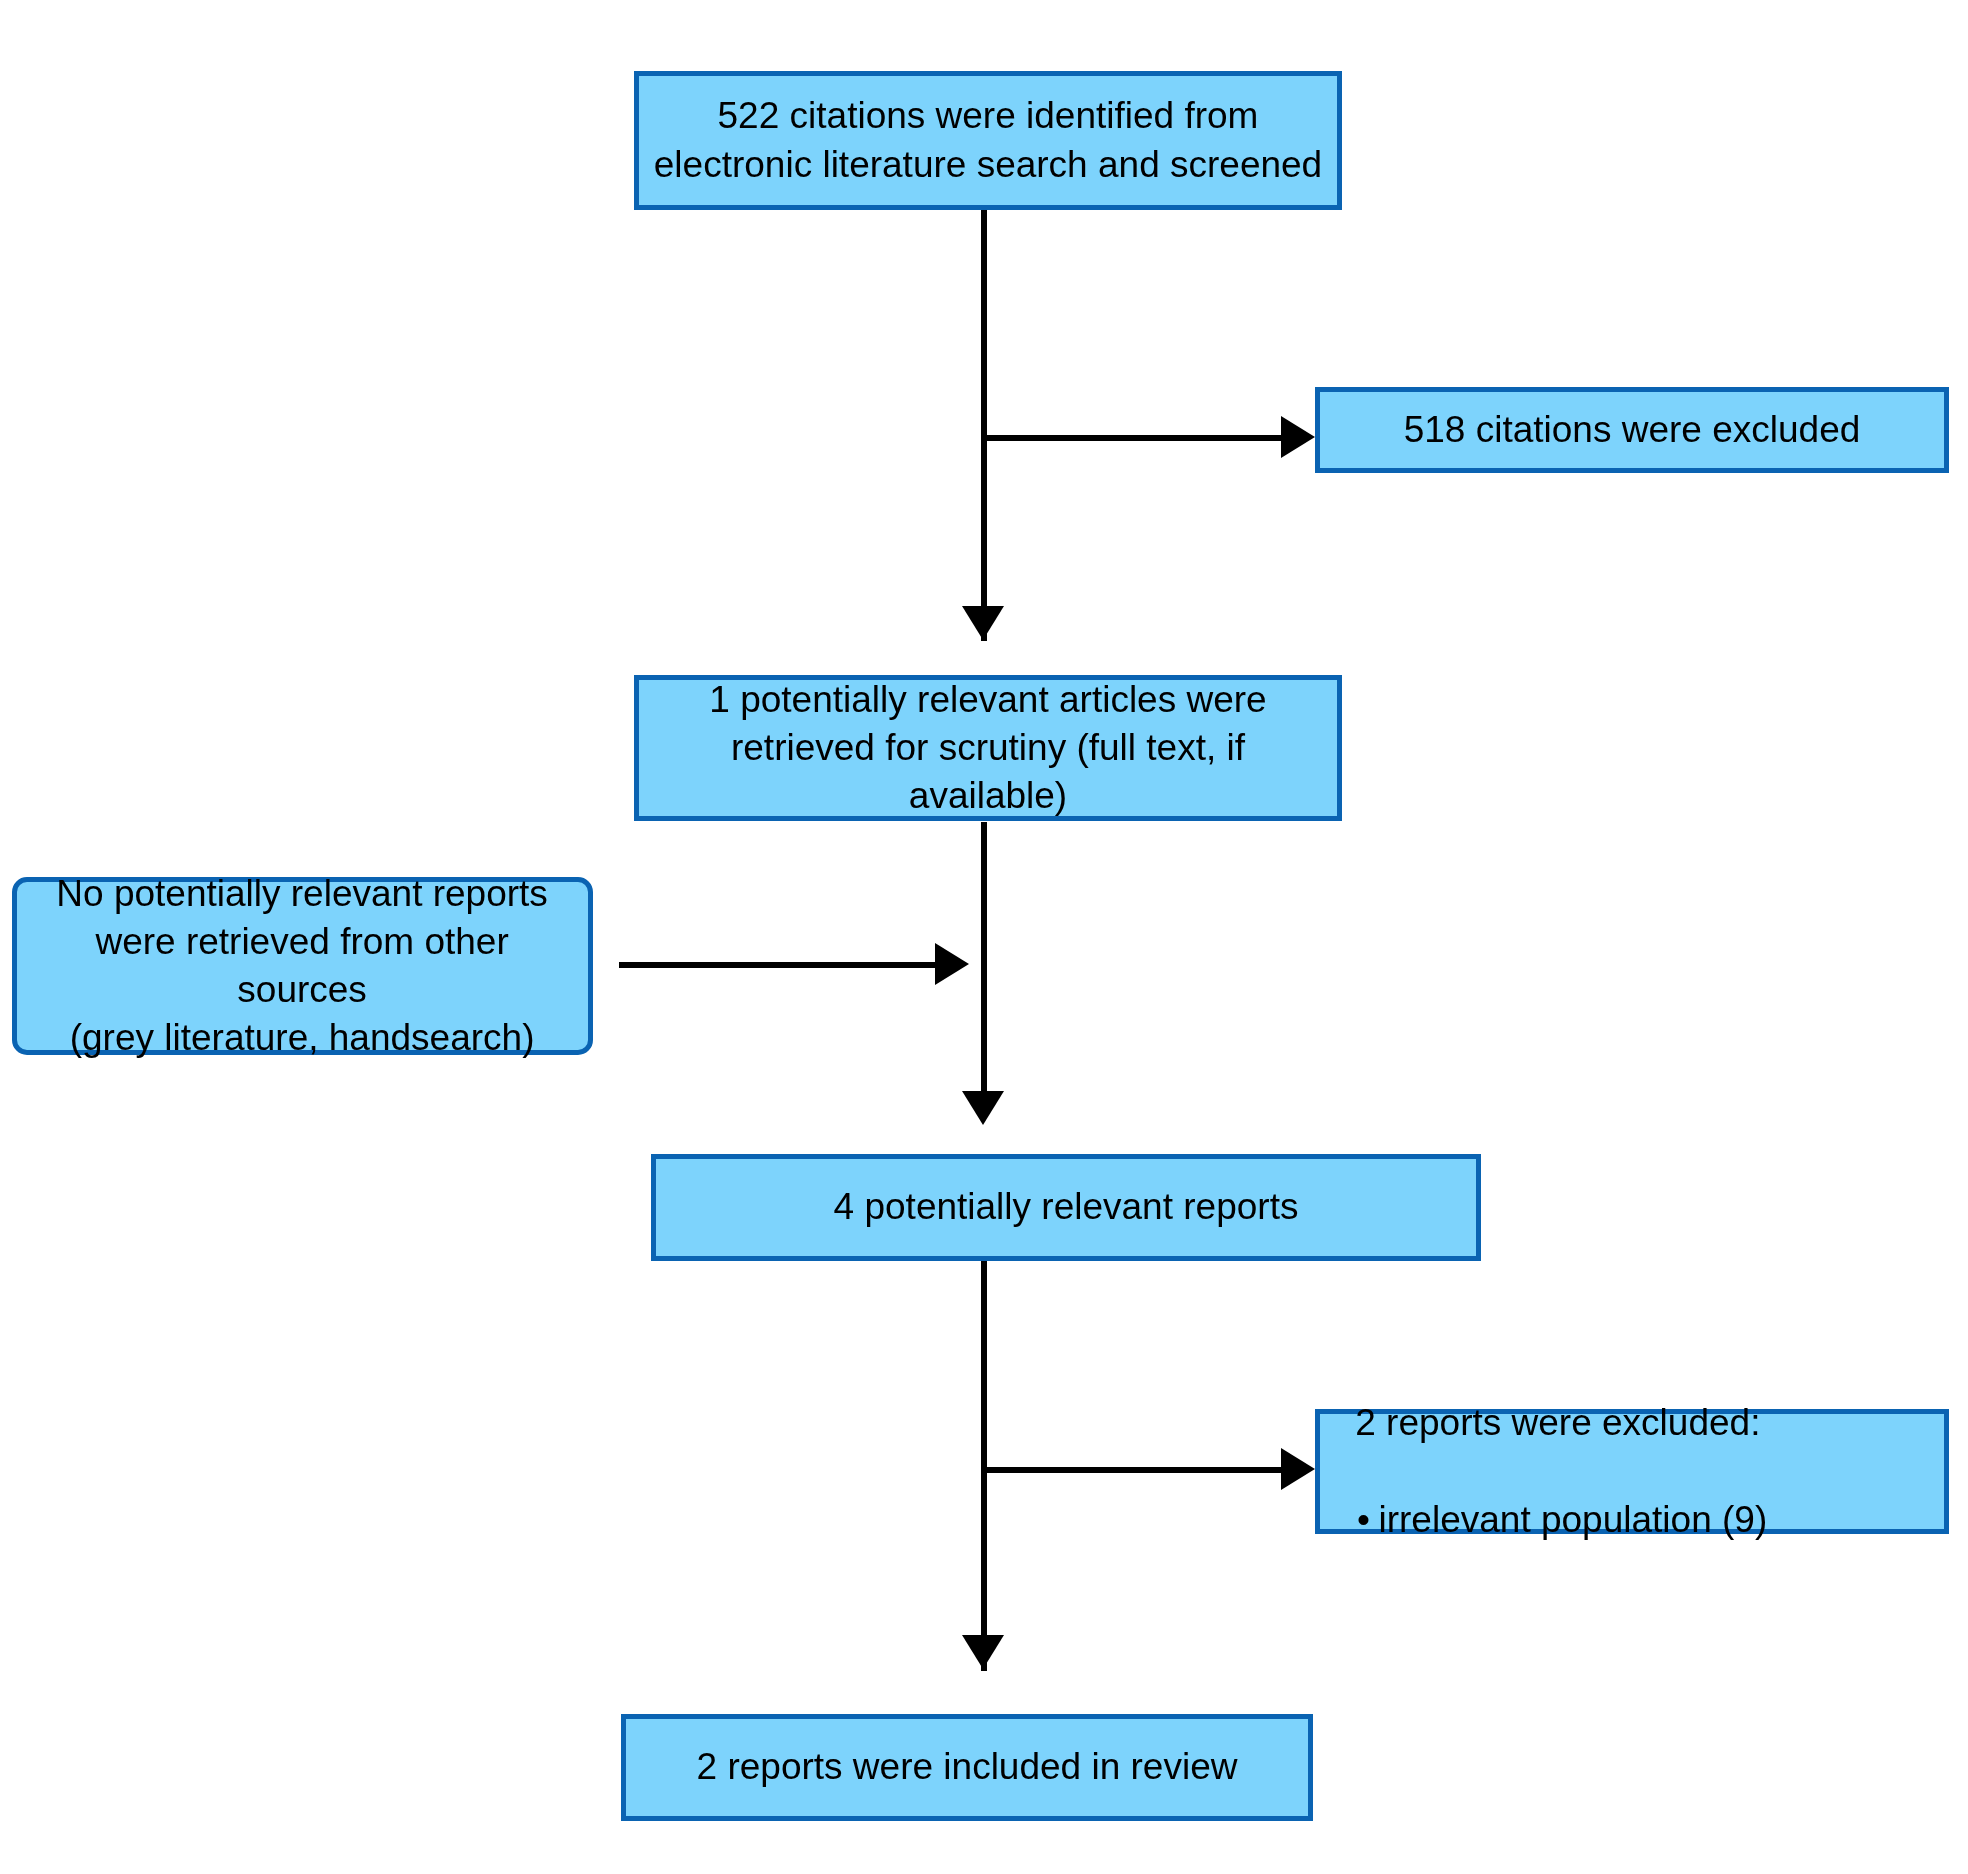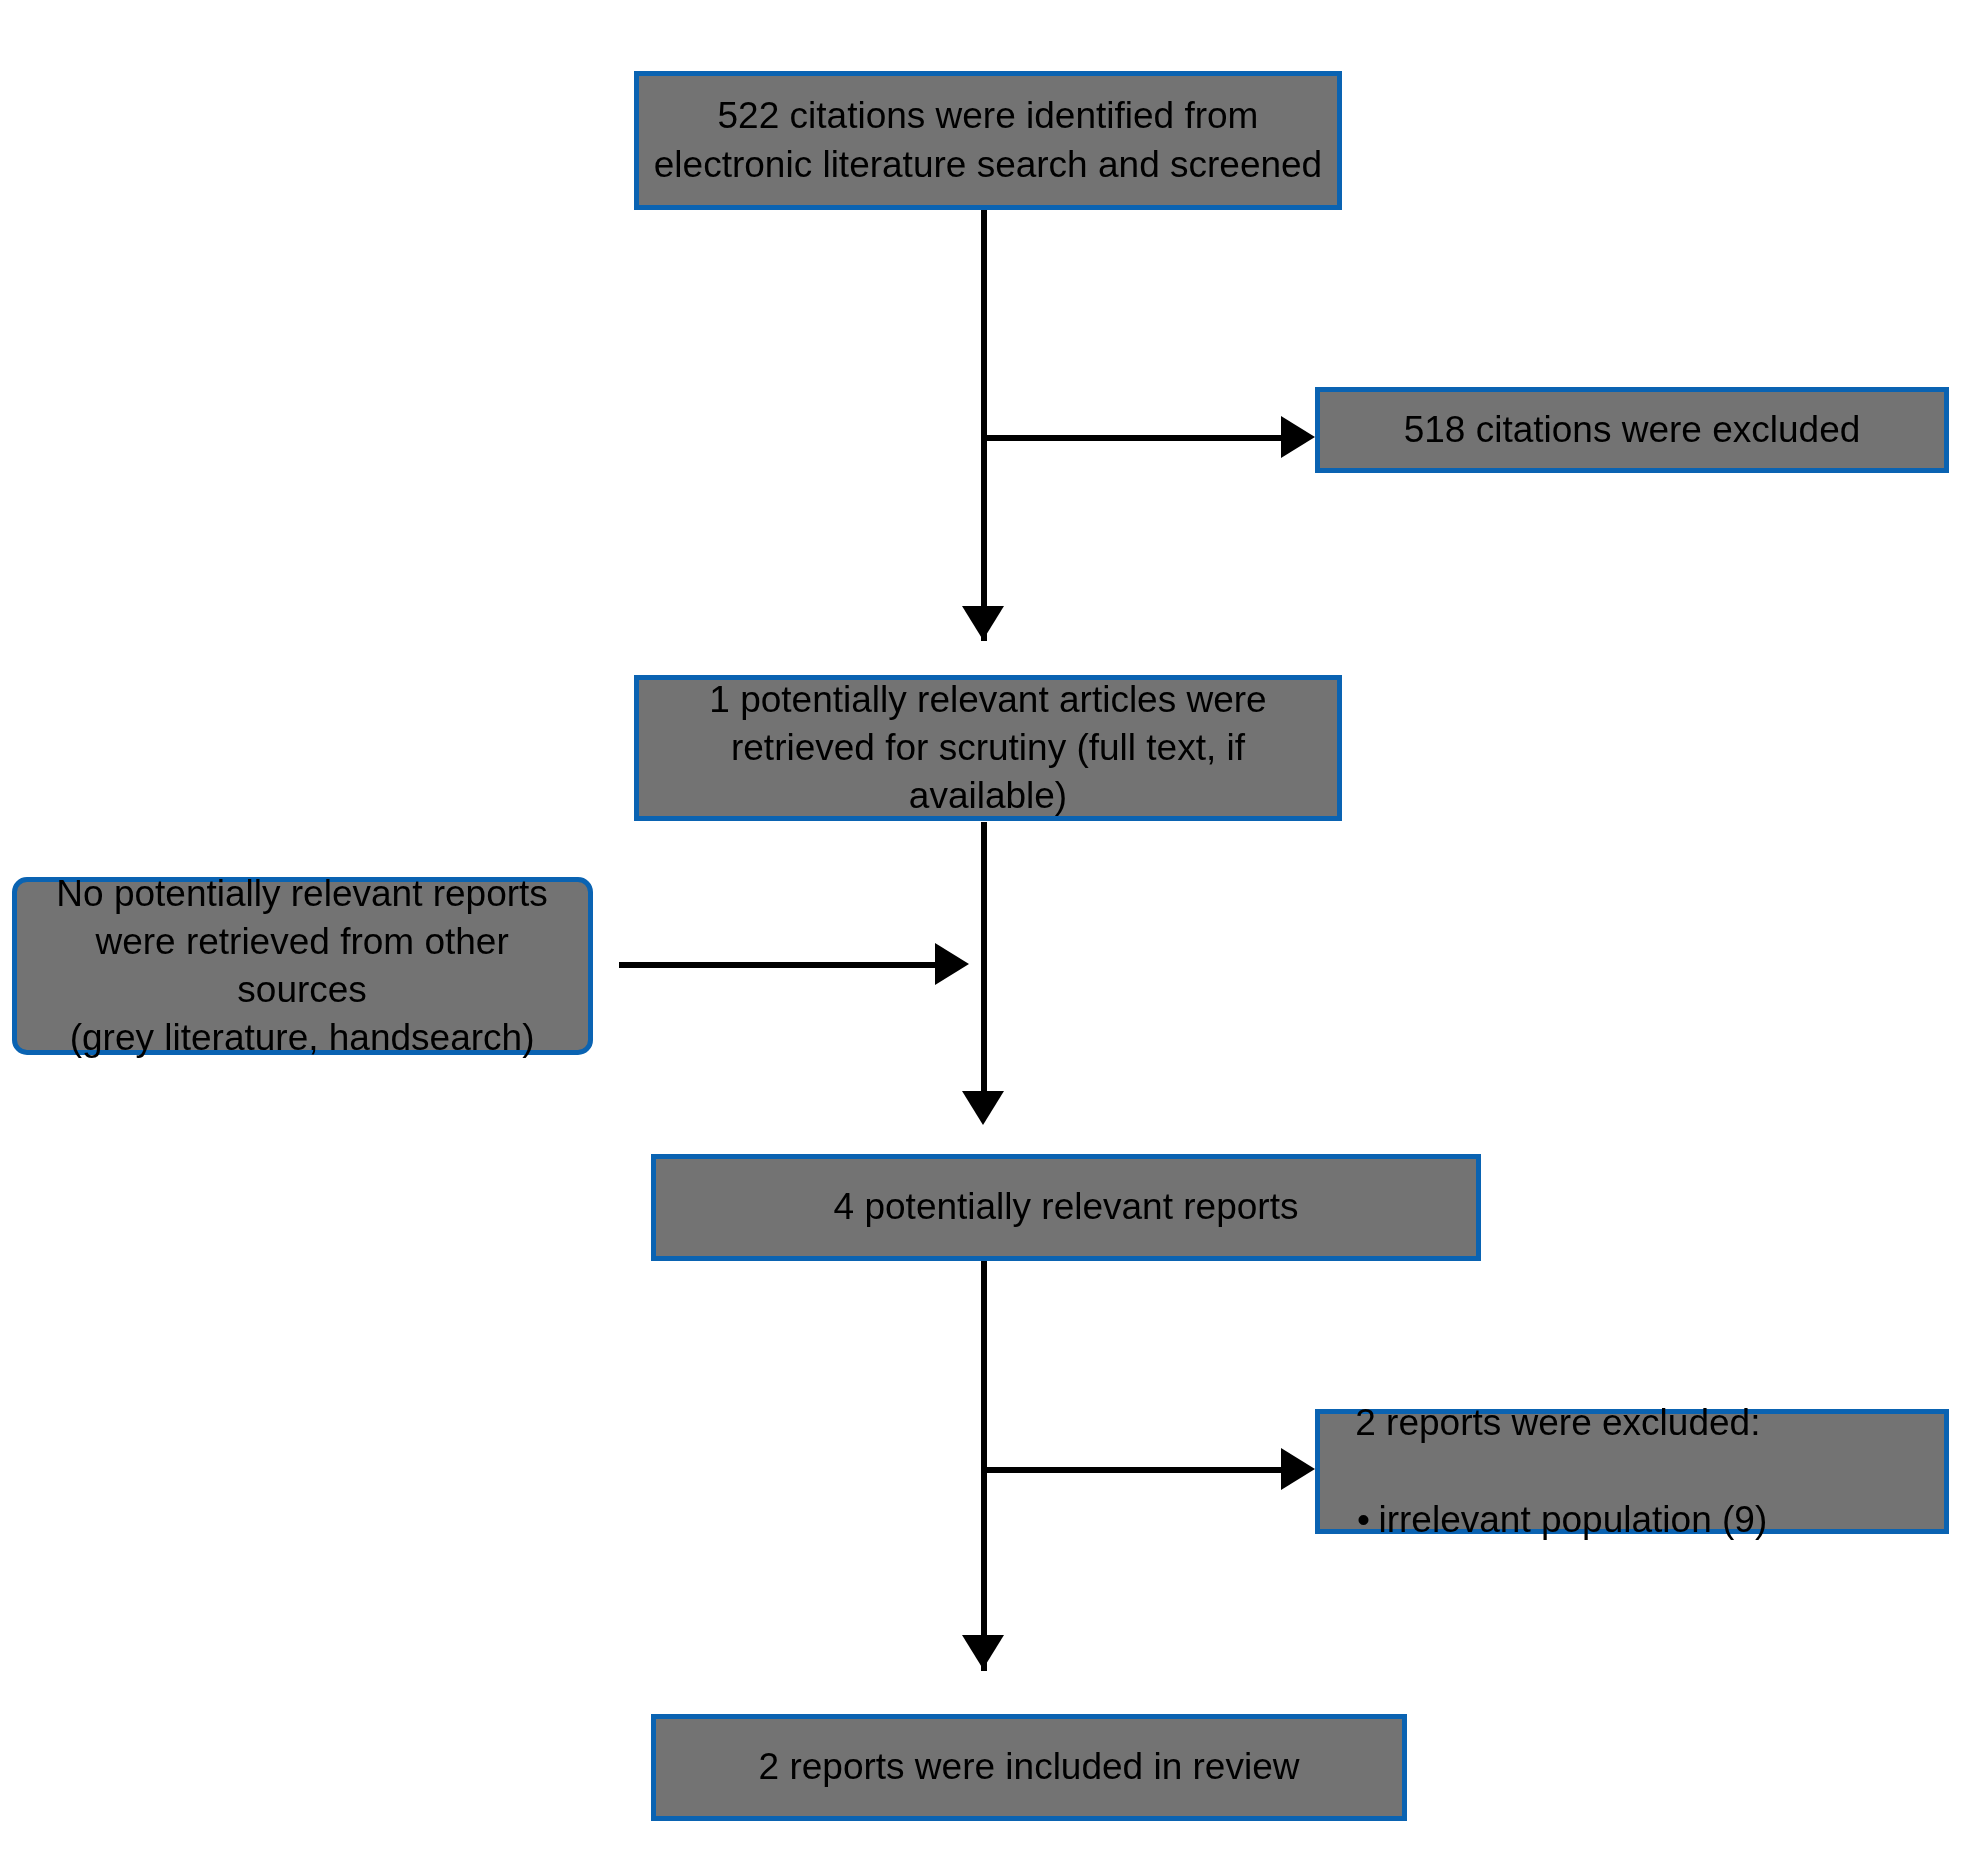--- a/index.html
+++ b/index.html
@@ -12,21 +12,21 @@
     width: 1968px;
     height: 1874px;
     background: #ffffff;
     font-family: "Liberation Sans", sans-serif;
     overflow: hidden;
   }
   .node {
     position: absolute;
     box-sizing: border-box;
     border: 5.3px solid #0a63b2;
-    background: #737373;
+    background: #7dd3fc;
     display: flex;
     align-items: center;
     justify-content: center;
   }
   .node .txt {
     font-size: 37px;
     line-height: 1.30;
     color: #000000;
     text-align: center;
     white-space: pre-line;
@@ -122,18 +122,18 @@
   <div class="hline" style="left:981px; top:1467px; width:303px;"></div>
   <div class="arrow-right" style="left:1281px; top:1448px;"></div>
 
   <div class="node left-align" style="left:1315px; top:1409px; width:634px; height:125px;">
     <span class="txt">
       <span class="bullet-line">2 reports were excluded:</span>
       <span class="bullet-line"><span class="dot">•</span><span>irrelevant population (9)</span></span>
     </span>
   </div>
 
-  <div class="node" style="left:651px; top:1714px; width:756px; height:107px;">
+  <div class="node" style="left:621px; top:1714px; width:692px; height:107px;">
     <span class="txt">2 reports were included in review</span>
   </div>
 
 </div>
 
 
 </body></html>

